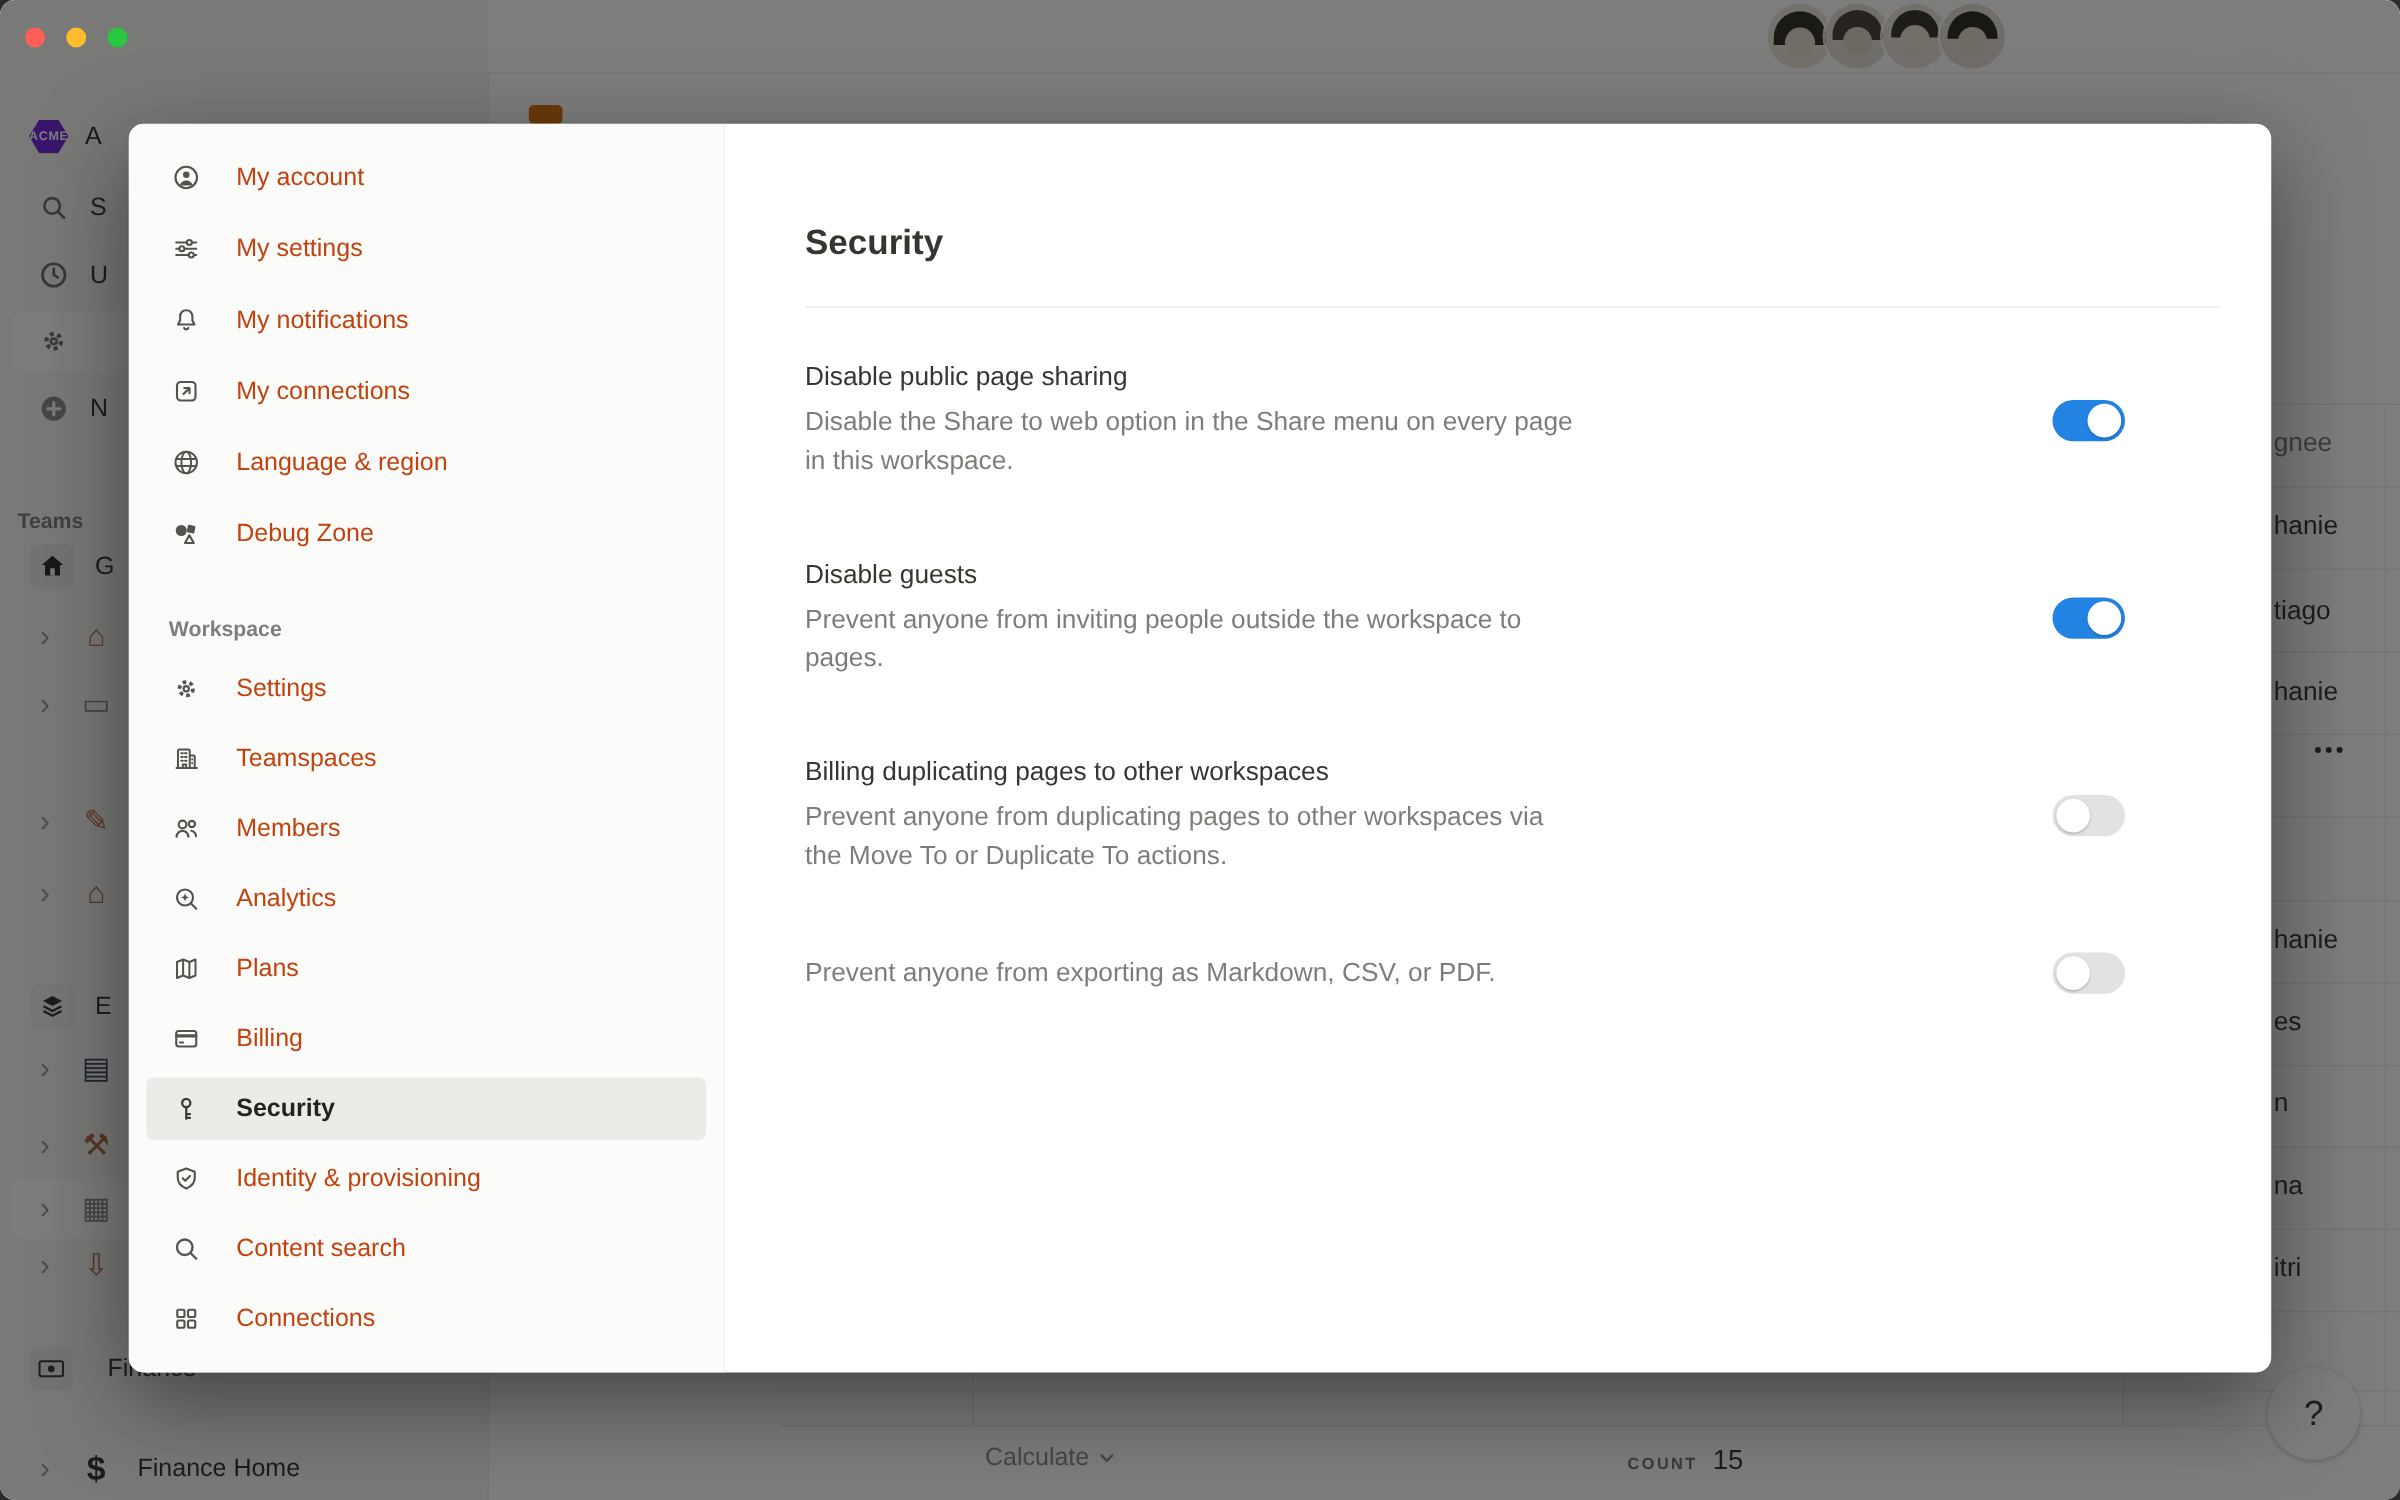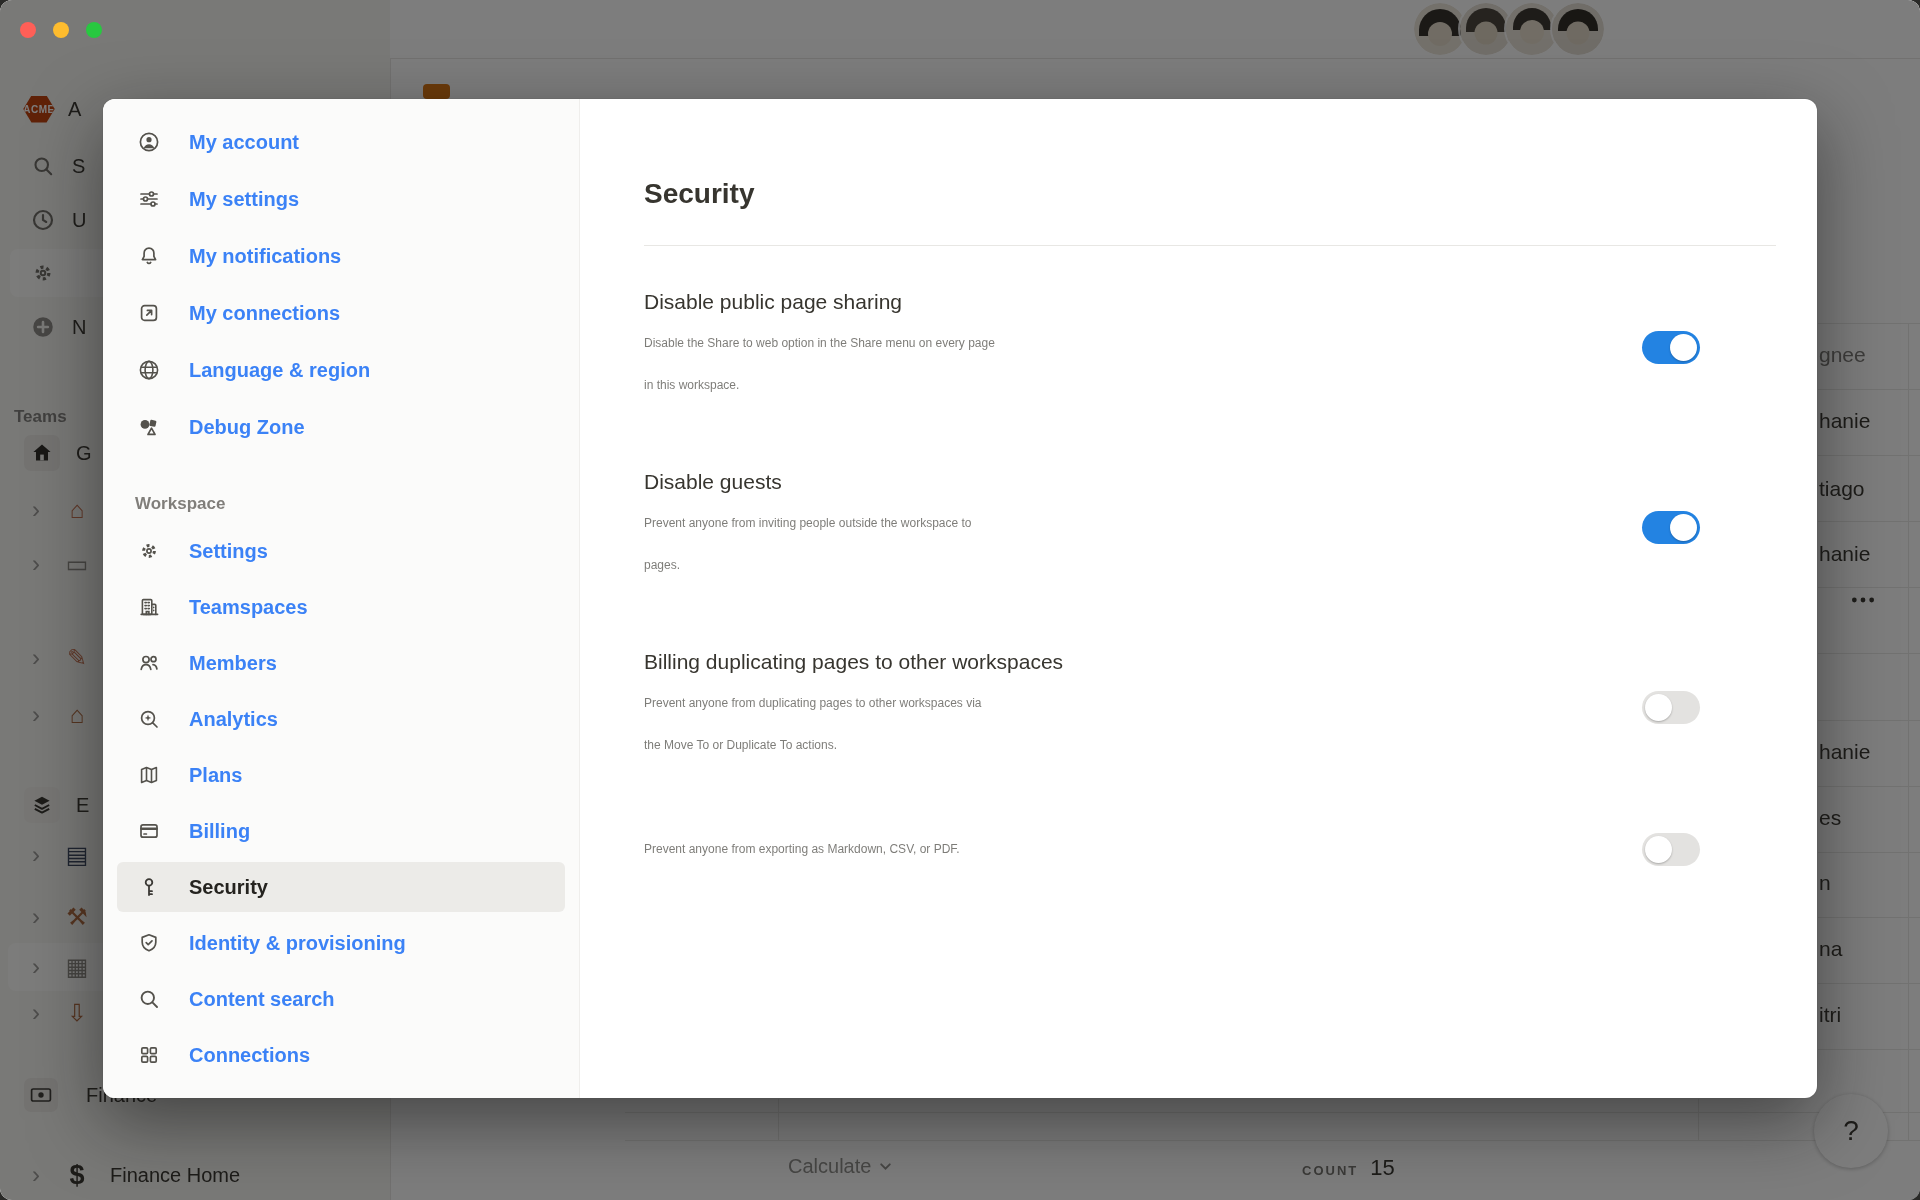--- a/index.html
+++ b/index.html
@@ -13,21 +13,21 @@
               border-right:1px solid rgba(0,0,0,.06);}
   .bg-row{position:absolute;left:0;width:390px;height:48px;display:flex;align-items:center;}
   .bg-row .txt{font-size:20px;color:#37352F;font-weight:500;}
   .bg-hl{position:absolute;left:10px;right:10px;top:0;bottom:0;background:#FDFDFB;border-radius:8px;}
   .bg-icon{position:relative;margin-left:30px;margin-right:16px;width:26px;display:flex;justify-content:center;}
   .chev{position:relative;margin-left:32px;width:18px;font-size:24px;color:#9B9A97;line-height:1;}
   .emoji{position:relative;margin-left:10px;width:34px;text-align:center;font-size:24px;line-height:1;}
   .iconbox{position:relative;margin-left:24px;width:36px;height:36px;border-radius:7px;background:#ECEAE6;
            display:flex;align-items:center;justify-content:center;}
   .teamslbl{position:absolute;left:14px;font-size:17px;font-weight:600;color:#82817E;}
-  .acme{width:40px;height:27px;background:#c2410c;display:flex;align-items:center;justify-content:center;
+  .acme{width:40px;height:27px;background:#6d28d9;display:flex;align-items:center;justify-content:center;
         clip-path:polygon(26% 0,74% 0,100% 50%,74% 100%,26% 100%,0 50%);}
   .acme span{color:#fff;font-size:10px;font-weight:700;letter-spacing:.5px;}
   .orange-sliver{position:absolute;left:423px;top:84px;width:27px;height:15px;border-radius:4px;background:#D9730D;}
 
   
   .bg-topbar{position:absolute;left:390px;top:0;width:1530px;height:58px;background:#fff;
              border-bottom:1px solid #E9E7E4;}
   .tb{position:absolute;top:50%;transform:translateY(-50%);}
   .navglyph{font-size:30px;line-height:1;color:#37352F;font-weight:400;}
   .crumb-team-icon{width:34px;height:34px;border-radius:7px;background:#E3E1DC;
@@ -61,32 +61,32 @@
   .light{width:16px;height:16px;border-radius:50%;}
 
   
   .modal{position:absolute;left:103px;top:99px;width:1714px;height:999px;background:#fff;border-radius:12px;
          box-shadow:0 0 0 1px rgba(15,15,15,.04),0 24px 70px rgba(15,15,15,.5);z-index:20;display:flex;
          overflow:hidden;}
   .m-side{width:477px;background:#FBFBFA;border-right:1px solid #EFEEEC;padding-top:18px;box-sizing:border-box;
           flex-shrink:0;}
   .mi{height:50px;margin:0 14px 7px 14px;border-radius:6px;display:flex;align-items:center;
       padding-left:20px;gap:28px;cursor:default;}
-  .mi .lbl{font-size:20px;color:#3b82f6;font-weight:700;}
+  .mi .lbl{font-size:20px;color:#c2410c;font-weight:400;}
   .mi.sel{background:#ECEBE8;}
   .mi.sel .lbl{font-weight:700;color:#25231F;}
   .wslist .mi{margin-bottom:6px;}
   .m-sec-hdr{margin-top:38px;height:28px;padding-left:32px;display:flex;align-items:center;
              font-size:17px;font-weight:600;color:#807E7A;margin-bottom:8px;}
   .m-main{flex:1;padding:78px 0 0 64px;box-sizing:border-box;}
   .m-title{font-size:28px;font-weight:600;color:#37352F;line-height:34px;margin:0 0 34px 0;}
   .m-divider{width:1132px;height:1px;background:#E8E7E4;margin-bottom:42px;}
   .set-row{width:1132px;display:flex;align-items:center;justify-content:space-between;margin-bottom:62px;gap:28px;}
   .set-title{font-size:21px;line-height:27px;color:#37352F;margin-bottom:7px;}
-  .set-desc{font-size:12px;line-height:42px;color:rgba(55,53,47,.65);white-space:pre-line;}
+  .set-desc{font-size:21px;line-height:31px;color:rgba(55,53,47,.65);white-space:pre-line;}
   .toggle{width:58px;height:33px;border-radius:17px;background:#E3E2E0;position:relative;flex-shrink:0;
           margin-right:76px;cursor:pointer;transition:none;}
   .toggle .knob{position:absolute;top:3px;left:3px;width:27px;height:27px;border-radius:50%;background:#fff;
                 box-shadow:0 1px 2px rgba(0,0,0,.25);}
   .toggle.on{background:#2383E2;}
   .toggle.on .knob{left:28px;}
 </style>
 </head>
 <body>
 

